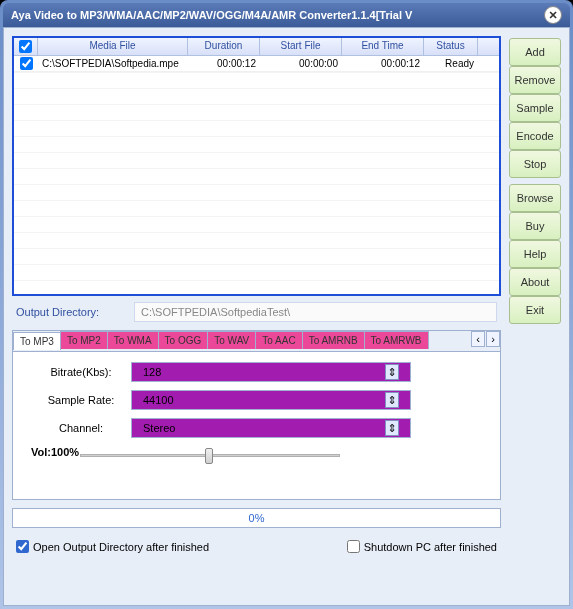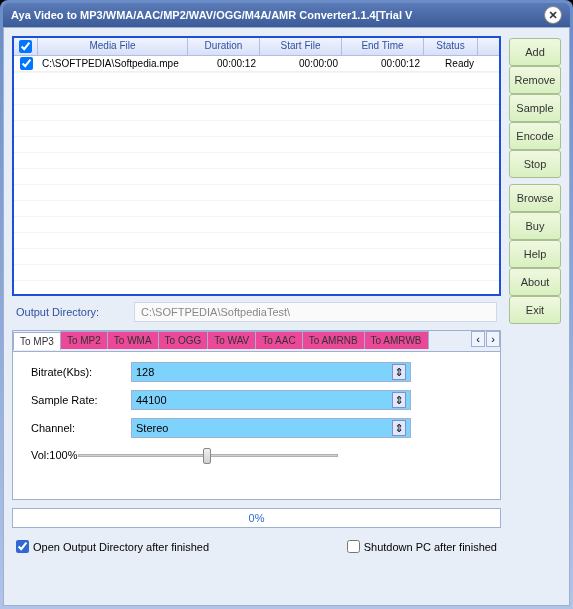--- a/index.html
+++ b/index.html
@@ -23,25 +23,25 @@
 .outdir-row { display: flex; align-items: center; gap: 8px; padding: 6px 4px; }
 .outdir-label { color: #3050a0; width: 110px; }
 .outdir-input { flex: 1; height: 20px; border: 1px solid #cfd8ec; background: #fafafa; padding: 2px 6px; color: #888; font-size: 11px; }
 .tabs-group { border: 1px solid #9db0d0; background: #fff; margin-top: 2px; padding: 0; height: 170px; display: flex; flex-direction: column; }
 .tabstrip { display: flex; background: #e8eef8; height: 20px; align-items: flex-start; }
 .tab { padding: 3px 6px; border: 1px solid #a0b0d0; border-bottom: none; background: #ec4899; margin-right: -1px; cursor: pointer; font-size: 10px; color: #333; white-space: nowrap; }
 .tab.active { background: #fff; position: relative; top: 1px; }
 .tab-scroll { display: flex; gap: 1px; margin-left: auto; }
 .tab-scroll-btn { width: 14px; height: 16px; border: 1px solid #a0b0d0; background: #f0f4ff; cursor: pointer; font-size: 9px; display: flex; align-items: center; justify-content: center; }
 .tab-content { border-top: 1px solid #a0b0d0; flex: 1; padding: 10px 18px; }
-.form-row { display: flex; align-items: center; margin-bottom: 8px; }
+.form-row { display: flex; align-items: center; margin-bottom: 8px; text-align: center; }
 .form-label { width: 100px; font-size: 11px; }
-.form-select { width: 280px; height: 20px; border: 1px solid #a0b0d0; padding: 1px 4px; font-size: 11px; display: flex; align-items: center; justify-content: space-between; background: #7dd3fc; }
+.form-select { width: 280px; height: 20px; border: 1px solid #a0b0d0; padding: 1px 11px; font-size: 11px; display: flex; align-items: center; justify-content: space-between; background: #a21caf; }
 .spin-btn { width: 14px; height: 16px; border: 1px solid #8090c0; background: #e0e8ff; display: flex; align-items: center; justify-content: center; font-size: 8px; cursor: pointer; }
-.vol-row { display: flex; align-items: center; gap: 1px; margin-top: 4px; }
+.vol-row { display: flex; align-items: flex-start; gap: 1px; margin-top: 4px; font-weight: bold; }
 .vol-slider { flex: 1; max-width: 260px; position: relative; height: 18px; }
 .vol-track { position: absolute; top: 8px; left: 0; right: 0; height: 3px; background: #d0d0d0; border: 1px solid #b0b0b0; }
 .vol-thumb { position: absolute; top: 2px; left: 48%; width: 8px; height: 16px; background: linear-gradient(to bottom,#f0f0f0,#d0d0d0); border: 1px solid #888; border-radius: 2px; cursor: pointer; }
 .progress-box { border: 1px solid #a0b0d0; background: #fff; height: 20px; margin-top: 8px; display: flex; align-items: center; justify-content: center; color: #3068d0; font-size: 11px; }
 .bottom-checks { display: flex; justify-content: space-between; padding: 12px 4px 0 4px; }
 .check-wrap { display: flex; align-items: center; gap: 4px; font-size: 11px; }
 .check-wrap input { accent-color: #3068d0; }
 .col-mediafile { width: 150px; }
 .col-duration { width: 72px; }
 .col-start { width: 82px; }

